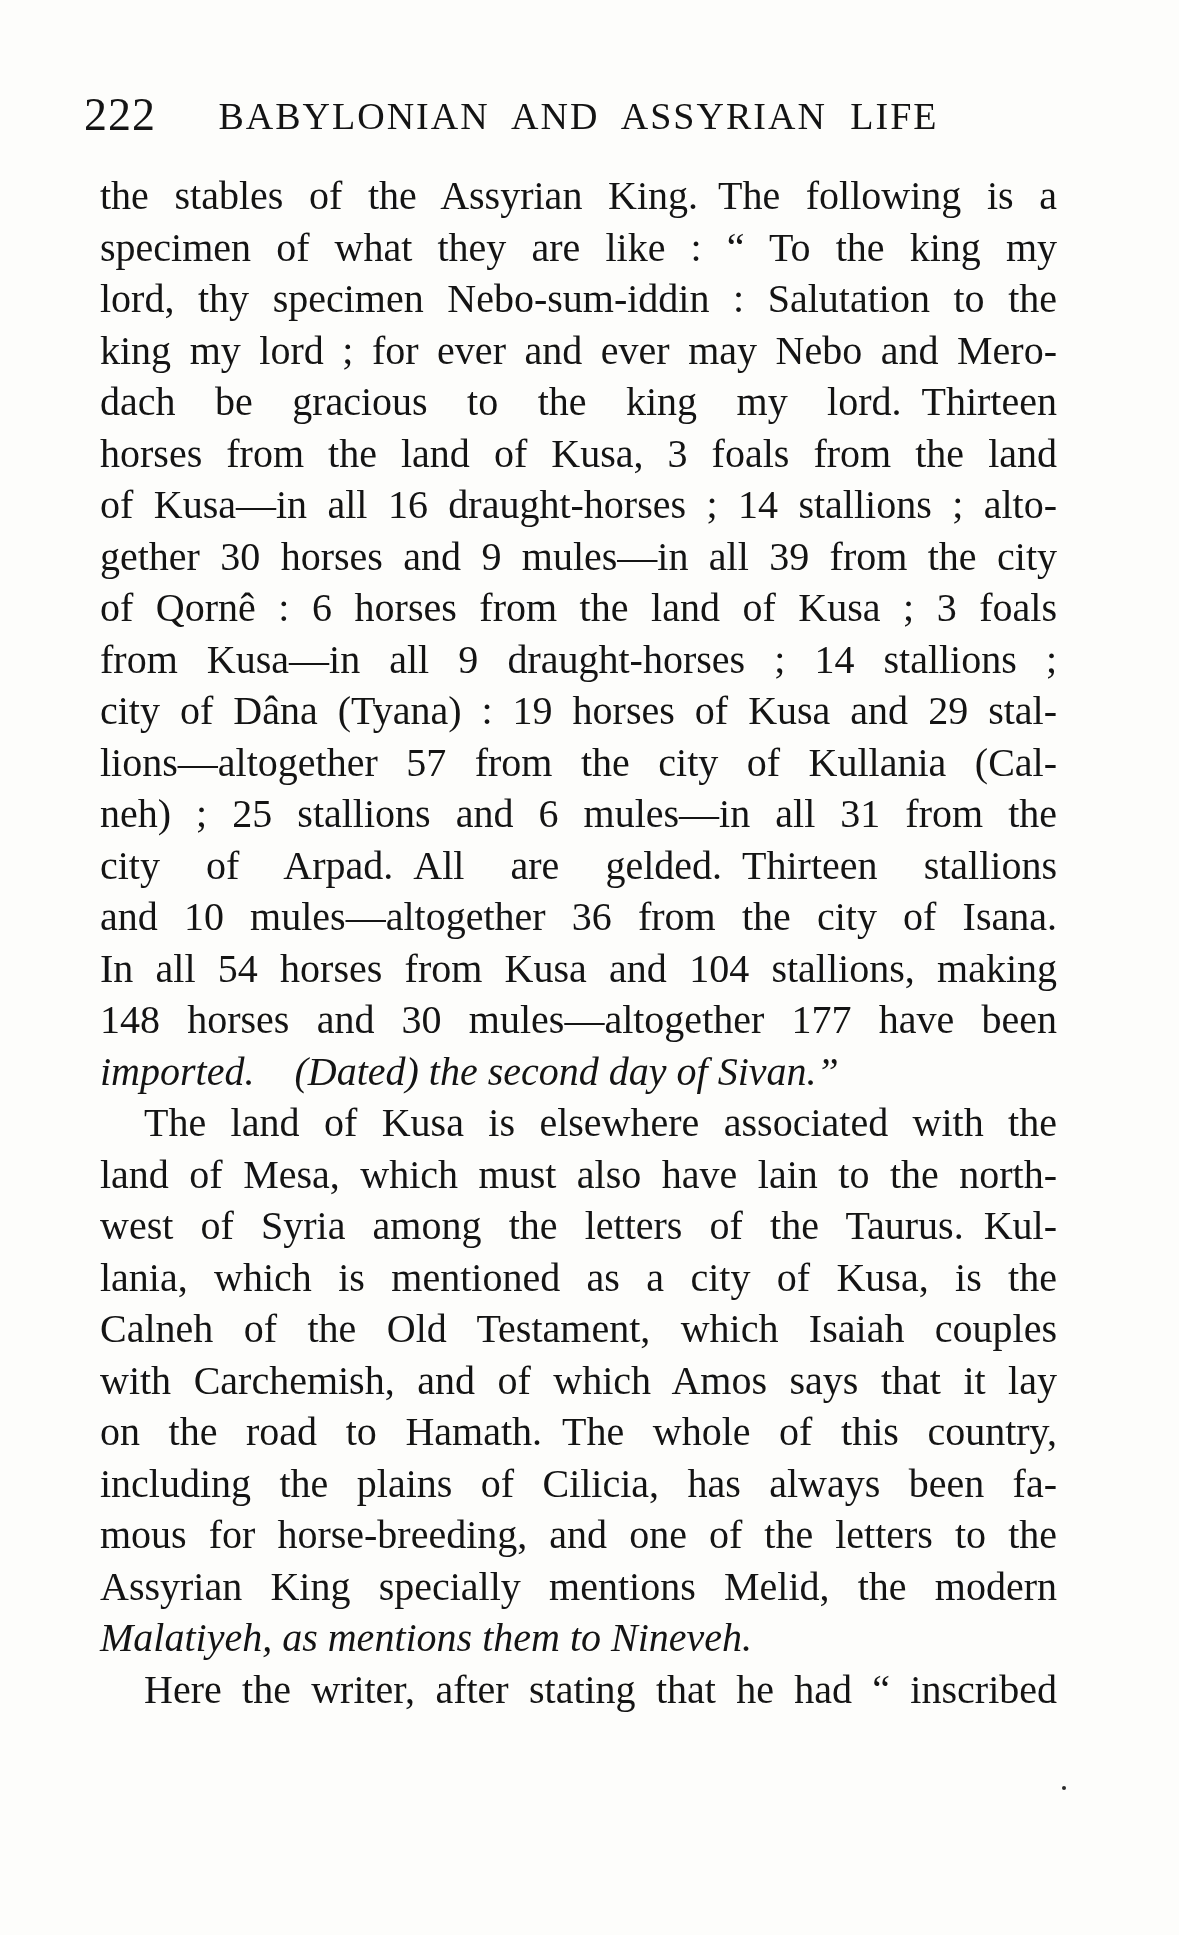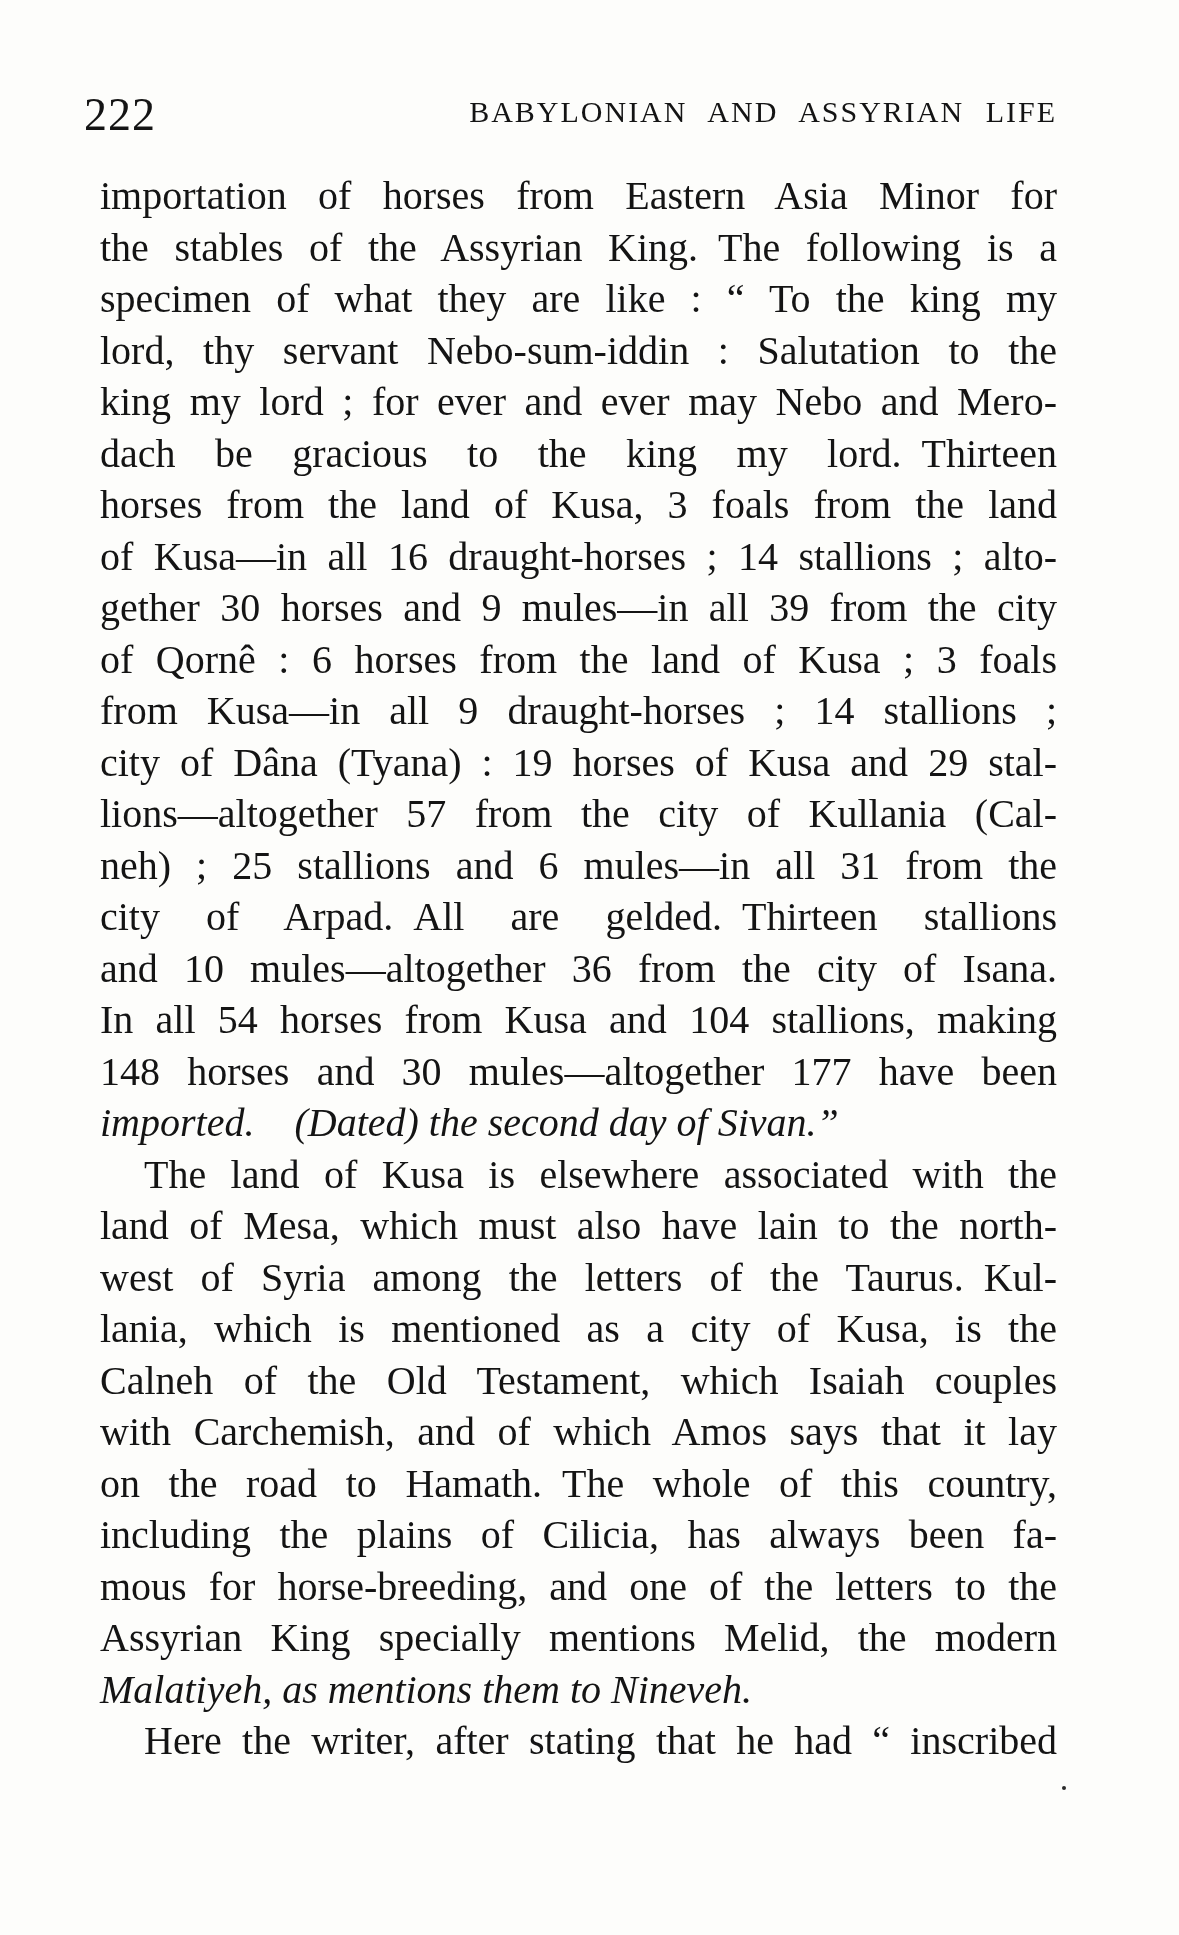--- a/index.html
+++ b/index.html
@@ -19,22 +19,22 @@
     left: 84px;
     font-size: 46px;
     line-height: 1;
     letter-spacing: 1px;
   }
   .running-title {
     position: absolute;
     top: 97px;
     left: 100px;
     width: 957px;
-    text-align: right;
-    font-size: 30px;
+    text-align: center;
+    font-size: 38px;
     line-height: 1;
     letter-spacing: 2px;
     word-spacing: 12px;
     white-space: nowrap;
   }
   .page-body {
     position: absolute;
     top: 170px;
     left: 100px;
     width: 957px;
@@ -62,24 +62,23 @@
   }
 </style>
 </head>
 <body>
 
 <div class="page">
   <div class="page-number">222</div>
   <div class="running-title">BABYLONIAN AND ASSYRIAN LIFE</div>
   <div class="page-body">
       <div class="paragraph">
-        <div class="line">importation of horses from Eastern Asia Minor for</div>
         <div class="line">the stables of the Assyrian King. The following is a</div>
         <div class="line">specimen of what they are like : “ To the king my</div>
-        <div class="line">lord, thy servant Nebo-sum-iddin : Salutation to the</div>
+        <div class="line">lord, thy specimen Nebo-sum-iddin : Salutation to the</div>
         <div class="line">king my lord ; for ever and ever may Nebo and Mero-</div>
         <div class="line">dach be gracious to the king my lord. Thirteen</div>
         <div class="line">horses from the land of Kusa, 3 foals from the land</div>
         <div class="line">of Kusa—in all 16 draught-horses ; 14 stallions ; alto-</div>
         <div class="line">gether 30 horses and 9 mules—in all 39 from the city</div>
         <div class="line">of Qornê : 6 horses from the land of Kusa ; 3 foals</div>
         <div class="line">from Kusa—in all 9 draught-horses ; 14 stallions ;</div>
         <div class="line">city of Dâna (Tyana) : 19 horses of Kusa and 29 stal-</div>
         <div class="line">lions—altogether 57 from the city of Kullania (Cal-</div>
         <div class="line">neh) ; 25 stallions and 6 mules—in all 31 from the</div>

